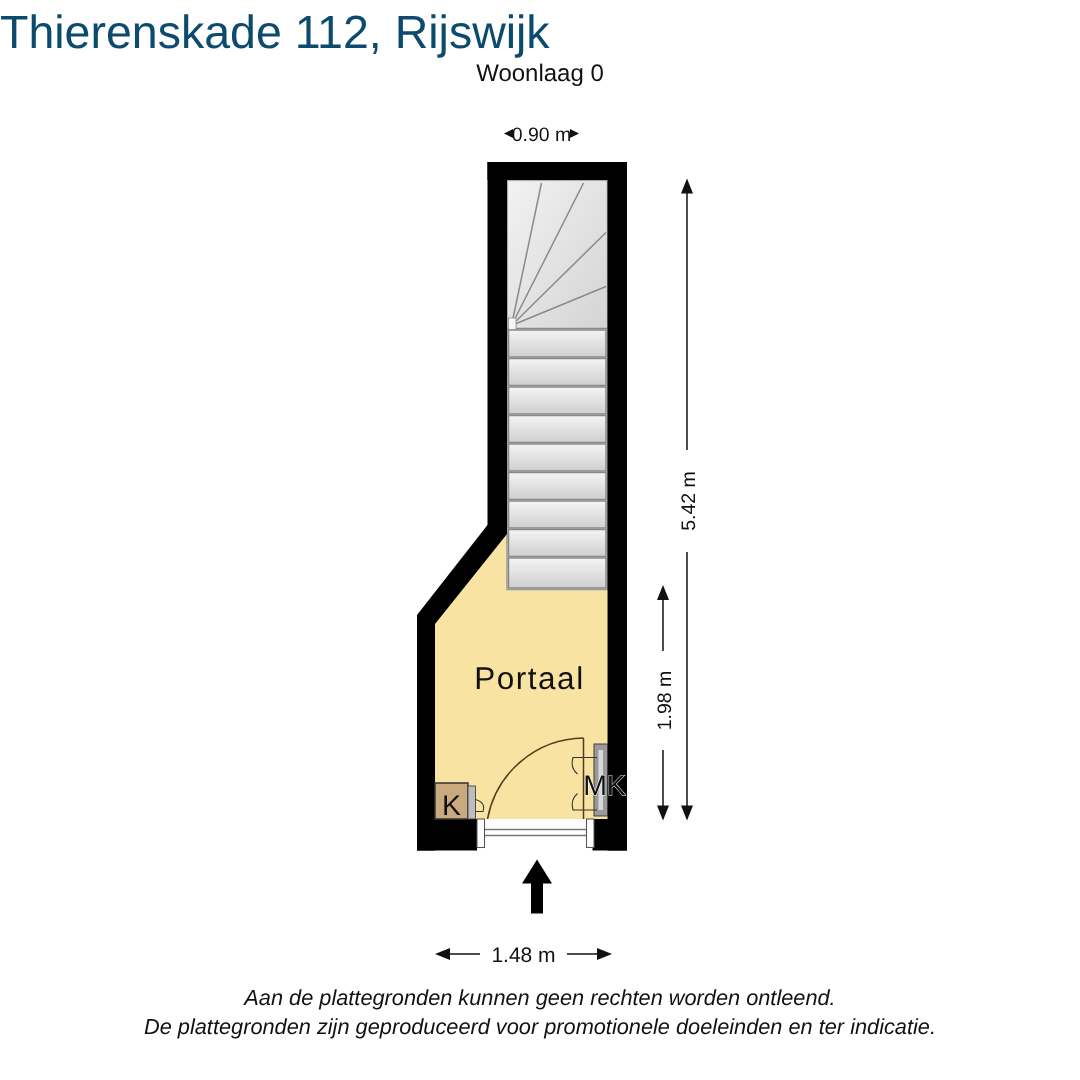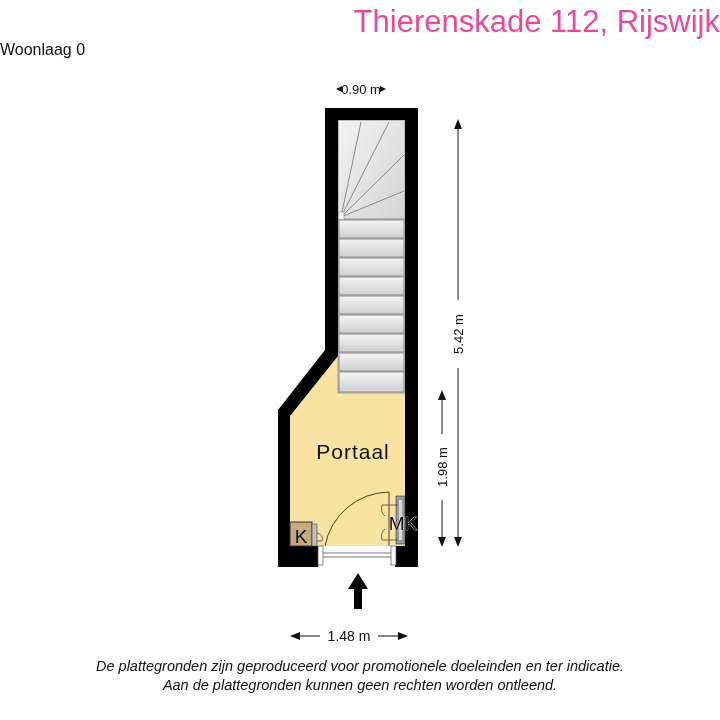--- a/index.html
+++ b/index.html
@@ -1,18 +1,18 @@
 <!DOCTYPE html>
 <html><head>
 <meta charset="utf-8">
 <style>
   html,body{margin:0;padding:0;background:#ffffff;}
   body{width:720px;height:720px;position:relative;overflow:hidden;font-family:"Liberation Sans",sans-serif;color:#111;}
-  .title{position:absolute;left:0;width:720px;top:4px;text-align:right;font-size:31px;line-height:36px;color:#ec4899;}
-  .subtitle{position:absolute;left:0;width:720px;top:40px;font-size:16px;line-height:20px;color:#111;}
+  .title{position:absolute;left:0;width:720px;top:4px;text-align:left;font-size:31px;line-height:36px;color:#0c4a6e;}
+  .subtitle{position:absolute;left:0;width:720px;top:40px;text-align:center;font-size:16px;line-height:20px;color:#111;}
   svg.plan{position:absolute;left:0;top:0;}
   .footer{position:absolute;left:0;width:720px;top:657px;text-align:center;font-style:italic;font-size:14.5px;line-height:19px;color:#111;}
   .footer div{white-space:nowrap;}
 </style>
 </head>
 <body>
 
 <div class="title">Thierenskade 112, Rijswijk</div>
 <div class="subtitle">Woonlaag 0</div>
 
@@ -131,15 +131,15 @@
   <g>
     <line x1="296" y1="636" x2="320" y2="636" stroke="#111" stroke-width="1"></line>
     <line x1="378" y1="636" x2="402" y2="636" stroke="#111" stroke-width="1"></line>
     <polygon points="290,636 300,632 300,640" fill="#111"></polygon>
     <polygon points="408,636 398,632 398,640" fill="#111"></polygon>
     <text x="349" y="641" text-anchor="middle" font-family="Liberation Sans, sans-serif" font-size="14" fill="#111">1.48 m</text>
   </g>
 </svg>
 
 <div class="footer">
+  <div>Aan de plattegronden kunnen geen rechten worden ontleend.</div>
   <div>De plattegronden zijn geproduceerd voor promotionele doeleinden en ter indicatie.</div>
-  <div>Aan de plattegronden kunnen geen rechten worden ontleend.</div>
 </div>
 
 </body></html>

